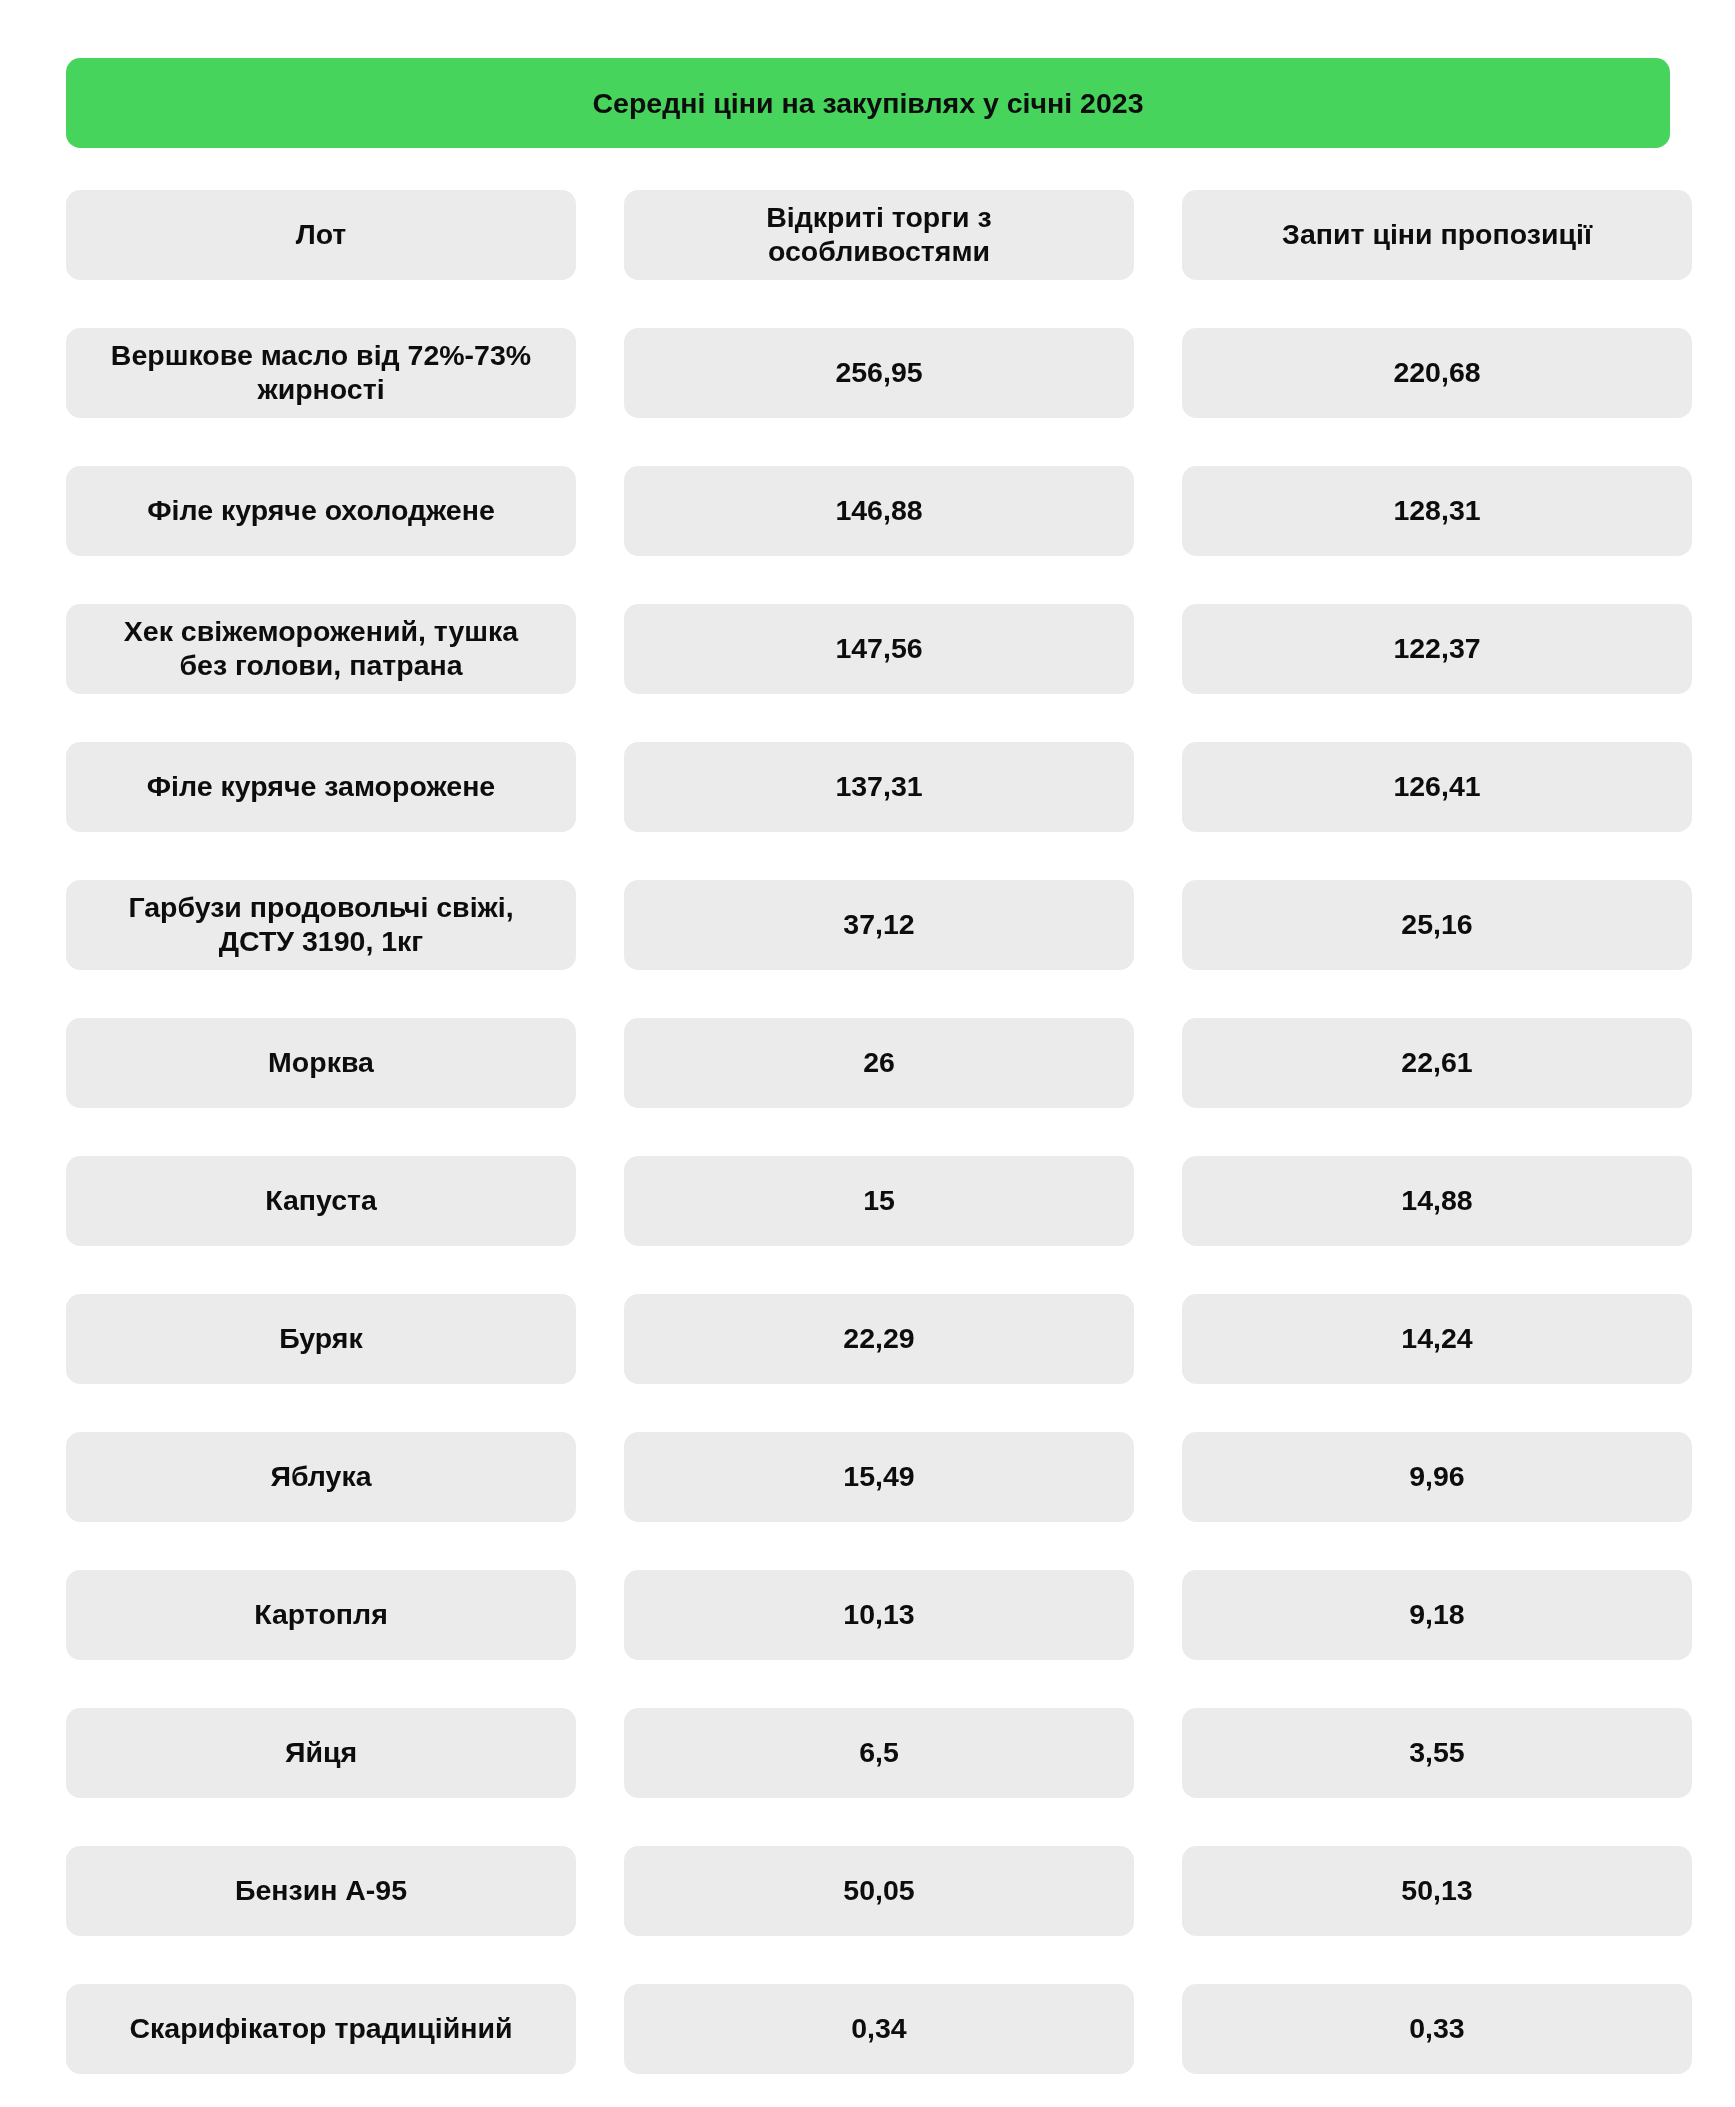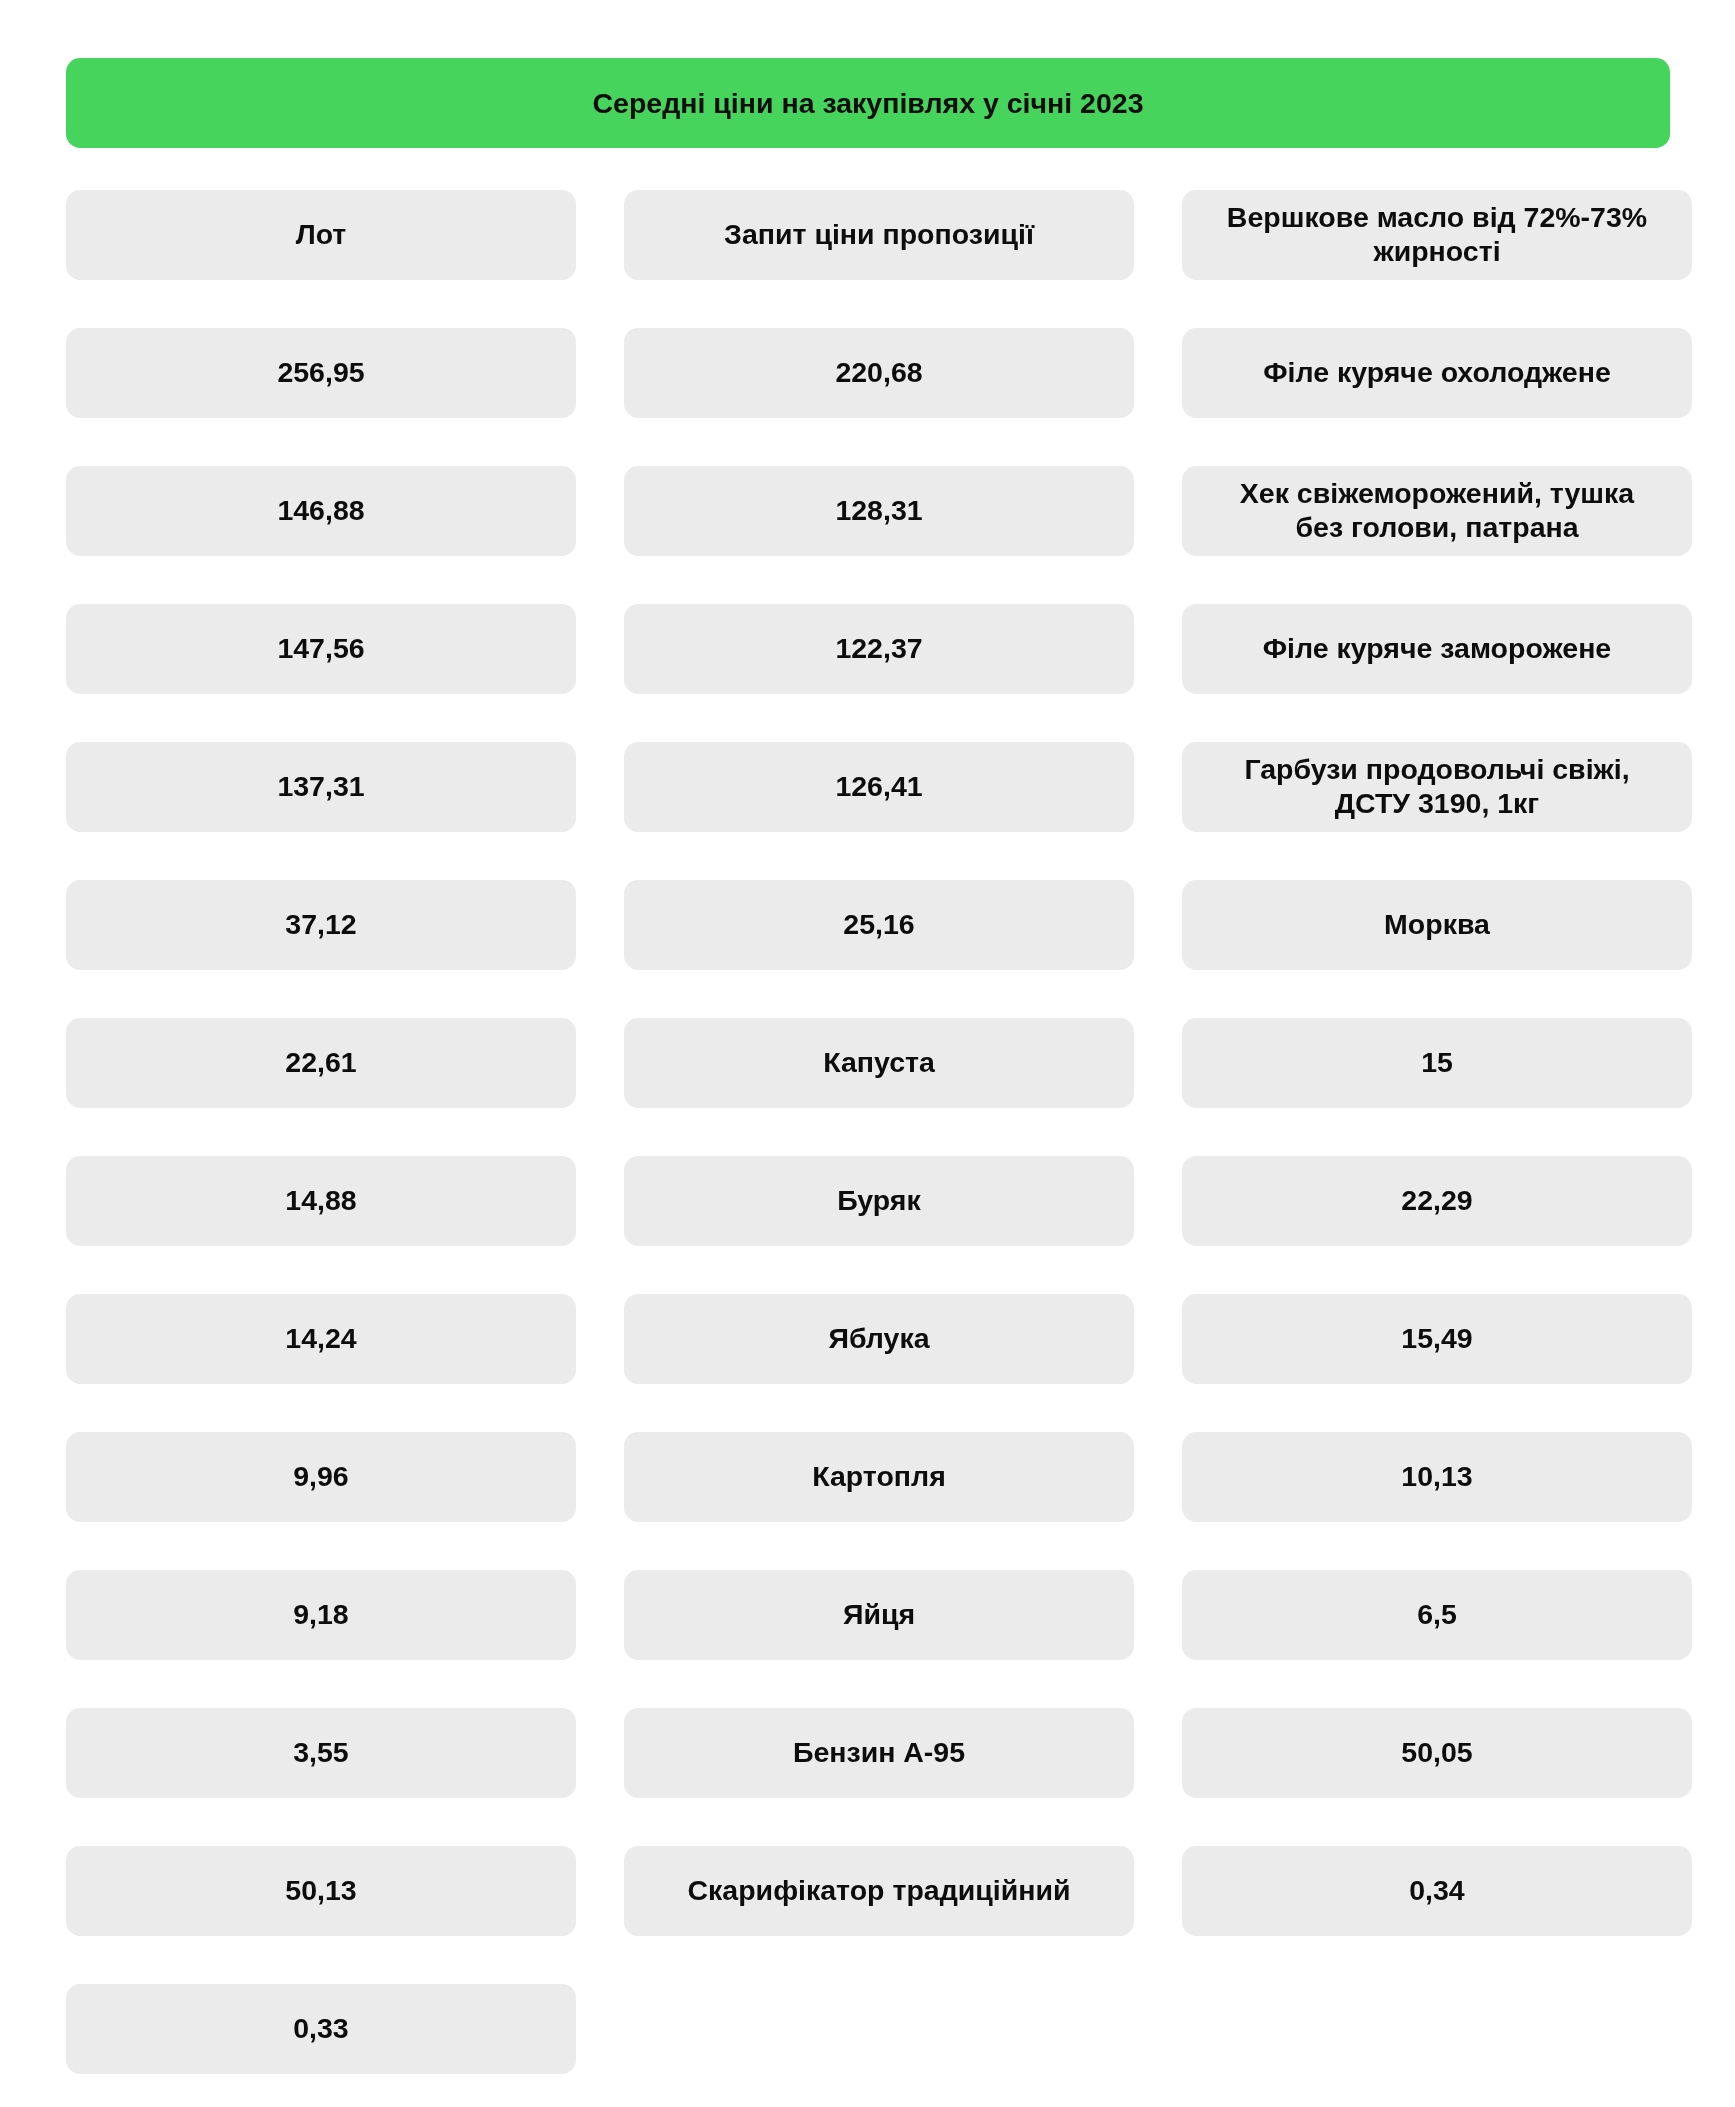--- a/index.html
+++ b/index.html
@@ -60,20 +60,21 @@
 
 <div class="page">
 
   <div class="banner">
     <span>Середні ціни на закупівлях у січні 2023</span>
   </div>
 
   <div class="grid">
 
     <div class="cell">Лот</div>
+    <div class="cell">Відкриті торги з особливостями</div>
     <div class="cell">Запит ціни пропозиції</div>
 
     <div class="cell">Вершкове масло від 72%-73% жирності</div>
     <div class="cell">256,95</div>
     <div class="cell">220,68</div>
 
     <div class="cell">Філе куряче охолоджене</div>
     <div class="cell">146,88</div>
     <div class="cell">128,31</div>
 
@@ -83,20 +84,21 @@
 
     <div class="cell">Філе куряче заморожене</div>
     <div class="cell">137,31</div>
     <div class="cell">126,41</div>
 
     <div class="cell">Гарбузи продовольчі свіжі, ДСТУ 3190, 1кг</div>
     <div class="cell">37,12</div>
     <div class="cell">25,16</div>
 
     <div class="cell">Морква</div>
+    <div class="cell">26</div>
     <div class="cell">22,61</div>
 
     <div class="cell">Капуста</div>
     <div class="cell">15</div>
     <div class="cell">14,88</div>
 
     <div class="cell">Буряк</div>
     <div class="cell">22,29</div>
     <div class="cell">14,24</div>
 

